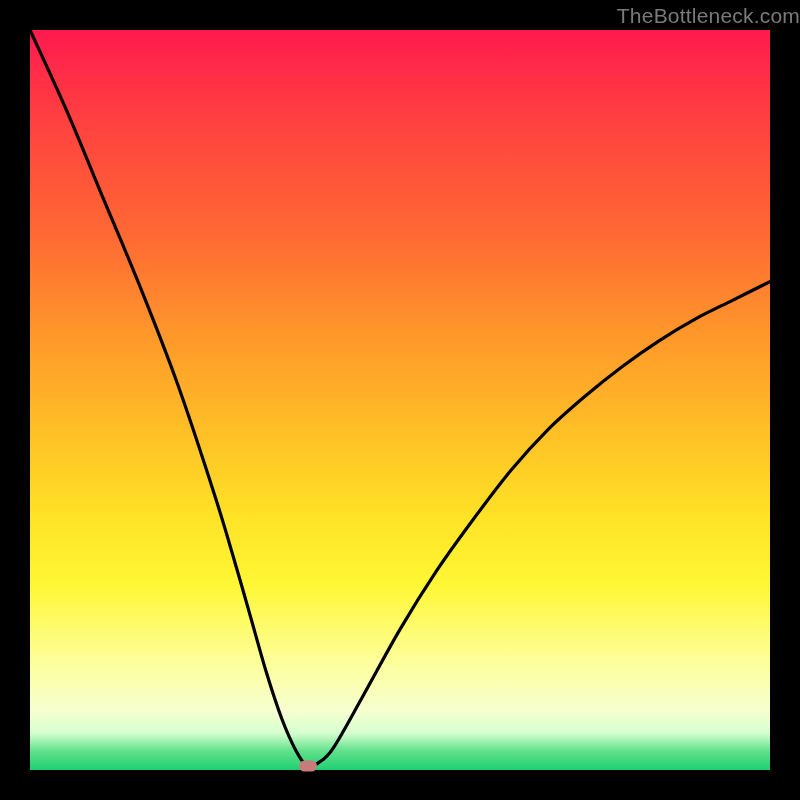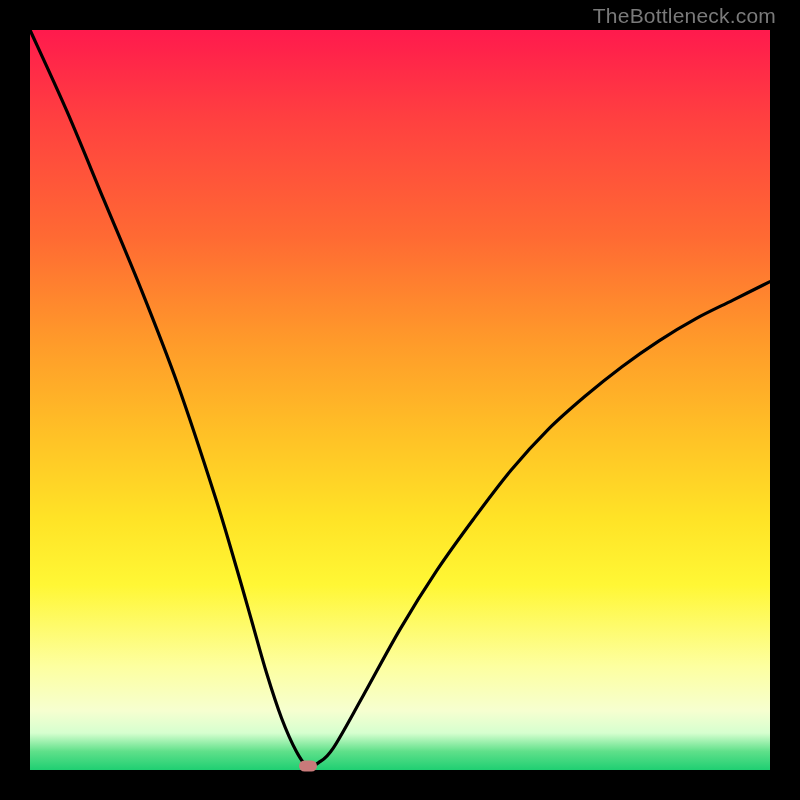--- a/index.html
+++ b/index.html
@@ -36,21 +36,21 @@
       #fdffa0 86%,
       #f6ffd0 92%,
       #d6ffcf 95%,
       #5fe08a 97.5%,
       #1fcf72 100%
     );
   }
   .watermark {
     position: absolute;
     top: 4px;
-    right: 24px;
+    right: 0;
     color: #7a7a7a;
     font-size: 21px;
     font-weight: 500;
     letter-spacing: 0.2px;
     user-select: none;
   }
   svg.curve {
     position: absolute;
     left: 0;
     top: 0;

